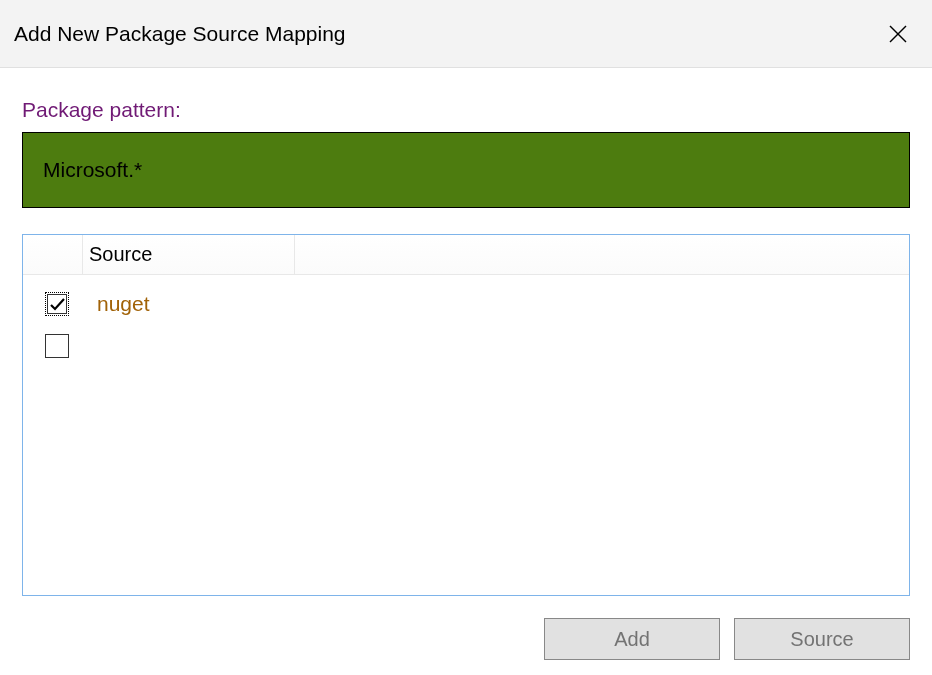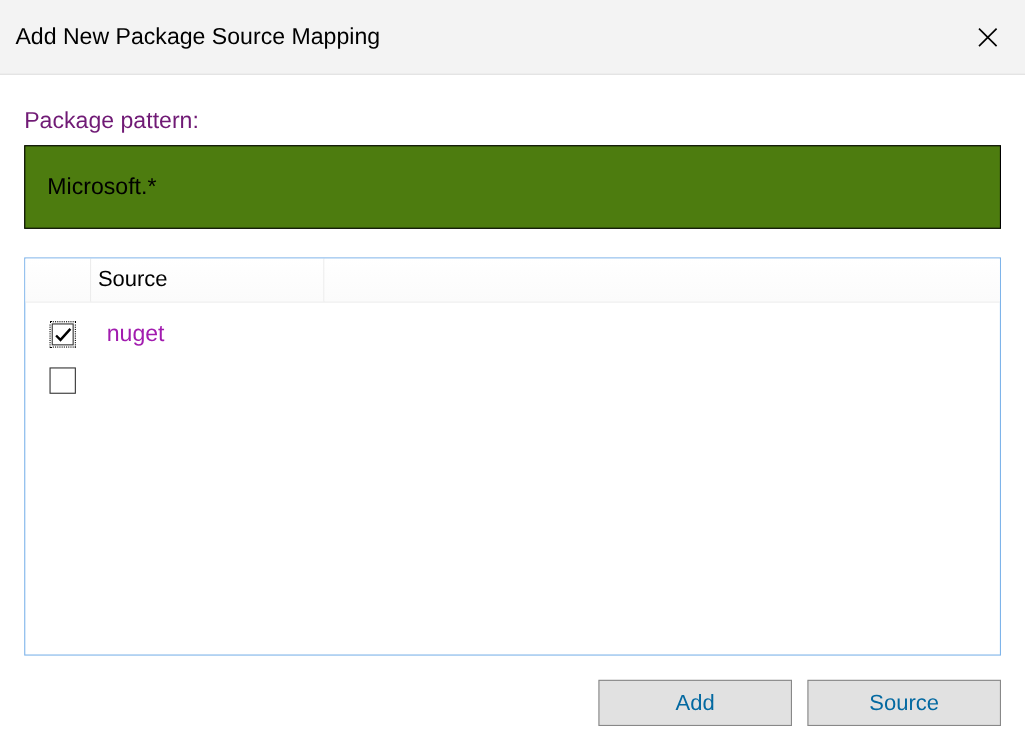--- a/index.html
+++ b/index.html
@@ -125,37 +125,37 @@
       width: 17px;
       height: 17px;
       display: none;
     }
     .checkbox.checked svg {
       display: block;
     }
     .source-name {
       margin-left: 28px;
       font-size: 21px;
-      color: #a21caf;
+      color: #a16207;
     }
     .button-row {
       display: flex;
       justify-content: flex-end;
       gap: 14px;
       padding: 22px 22px 0 0;
     }
     .dialog-button {
       width: 176px;
       height: 42px;
       border: 1px solid #888;
       background: #e1e1e1;
       font-size: 20px;
       font-family: inherit;
       cursor: pointer;
-      color: #0369a1;
+      color: #737373;
     }
   </style>
 </head>
 <body>
 
 <div class="titlebar">
   <div class="titlebar-title">Add New Package Source Mapping</div>
   <button class="close-btn">
     <svg viewBox="0 0 18 18">
       <line x1="1" y1="1" x2="17" y2="17" stroke="#000" stroke-width="1.5"></line>

